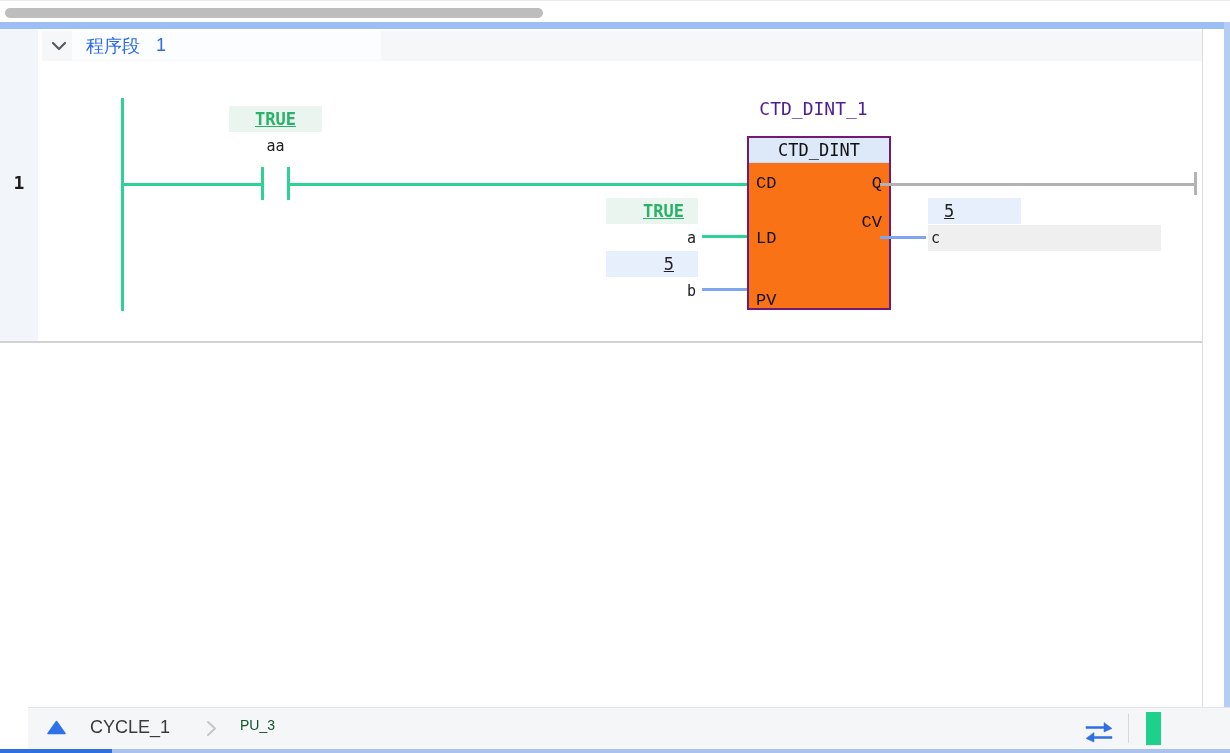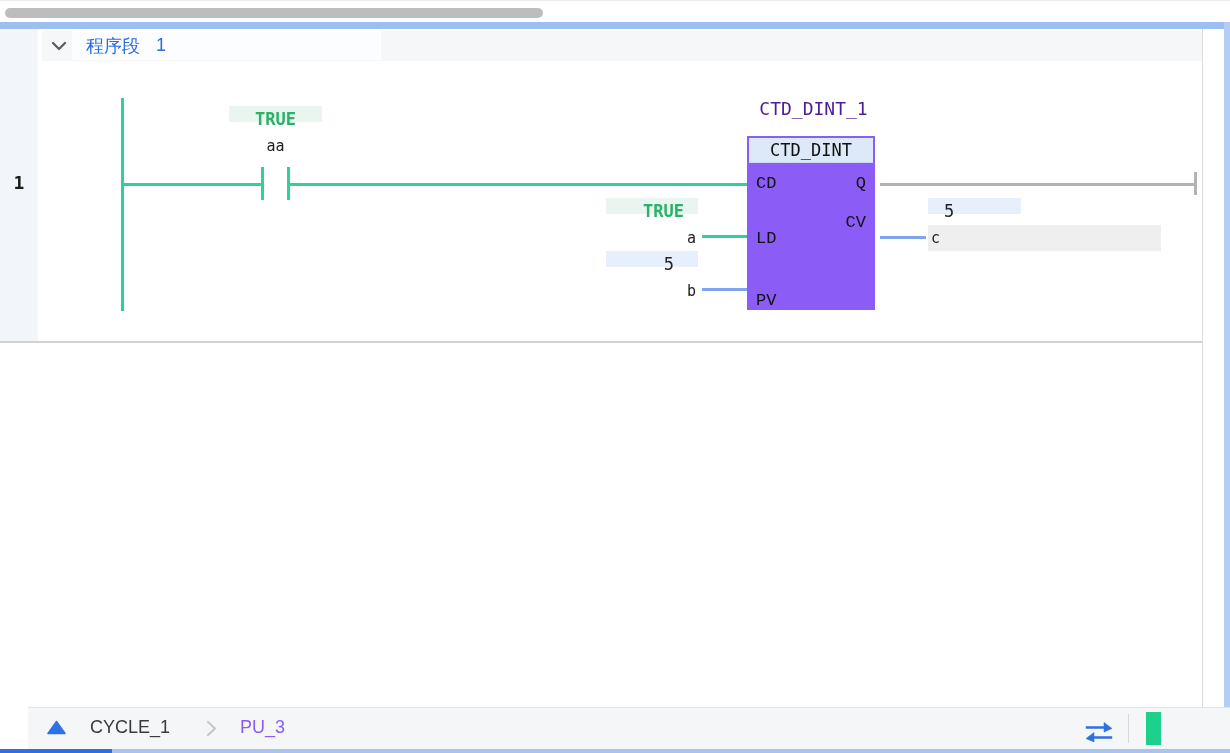--- a/index.html
+++ b/index.html
@@ -52,34 +52,34 @@
     position:absolute; left:9px; top:8px; width:16px; height:14px; cursor:pointer;
   }
 
   
   .wire { position:absolute; }
   .green { background:#2fd295; }
   .blue-wire { background:#7fa5ee; }
   .gray-wire { background:#b3b3b3; }
 
   .badge {
-    position:absolute; height:16px; font-size:17px; line-height:26px;
+    position:absolute; height:26px; font-size:17px; line-height:26px;text-decoration:underline;
   }
   .badge-true { background:#e9f5ee; color:#2bb26a; font-weight:600; }
   .badge-val { background:#e8effc; color:#222; }
   .operand { position:absolute; height:26px; font-size:15px; line-height:26px; color:#222; }
 
   
   .fb-title {
     position:absolute; left:717px; top:97px; width:193px; text-align:center;
     font-size:18px; color:#4c1d95;
   }
   .fb {
-    position:absolute; left:747px; top:135px; width:128px; height:174px;
-    border:2px solid #8b5cf6; background:#8b5cf6;
+    position:absolute; left:747px; top:135px; width:144px; height:174px;
+    border:2px solid #701a75; background:#f97316;
   }
   .fb-header {
     position:absolute; left:0; top:0; right:0; height:25px;
     background:#dde9f9; border-bottom:1px solid #c9d9ef;
     text-align:center; font-size:17px; line-height:25px; color:#111;
   }
   .pin { position:absolute; font-size:17px; line-height:22px; color:#111;font-family:Liberation Mono, monospace; }
   .pin-l { left:7px; }
   .pin-r { right:7px; }
 
@@ -97,21 +97,21 @@
   .status-bar {
     position:absolute; left:0; top:706px; width:1230px; height:42px;
     background:#f4f6f8; border-top:1px solid #e1e5e9;margin-left:28px;
   }
   .crumb-toggle { position:absolute; left:19px; top:12px; width:19px; height:15px; cursor:pointer; }
   .crumb-root {
     position:absolute; left:62px; top:9px; font-size:18px; color:#3a3a3a; cursor:pointer;
   }
   .crumb-sep { position:absolute; left:176px; top:12px; width:14px; height:17px; }
   .crumb-current {
-    position:absolute; left:212px; top:9px; font-size:18px; color:#8b5cf6; cursor:pointer;
+    position:absolute; left:212px; top:9px; font-size:14px; color:#14532d; cursor:pointer;
   }
   .sync-icon { position:absolute; left:1056px; top:11px; width:30px; height:25px; cursor:pointer; }
   .statusbar-divider { position:absolute; left:1100px; top:6px; width:1px; height:29px; background:#d8d8d8; }
   .run-indicator {
     position:absolute; left:1118px; top:4px; width:15px; height:33px; background:#1dd08b;
   }
 
   
   .bottom-scroll-track {
     position:absolute; left:0; top:748px; width:1230px; height:5px; background:#a9c3ee;

